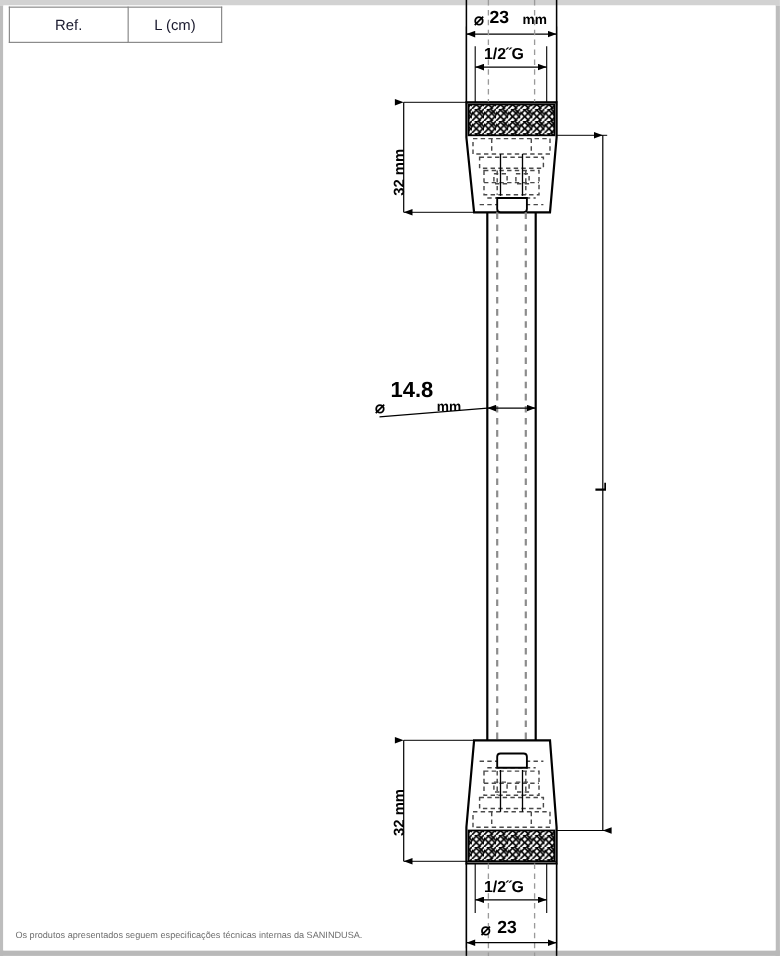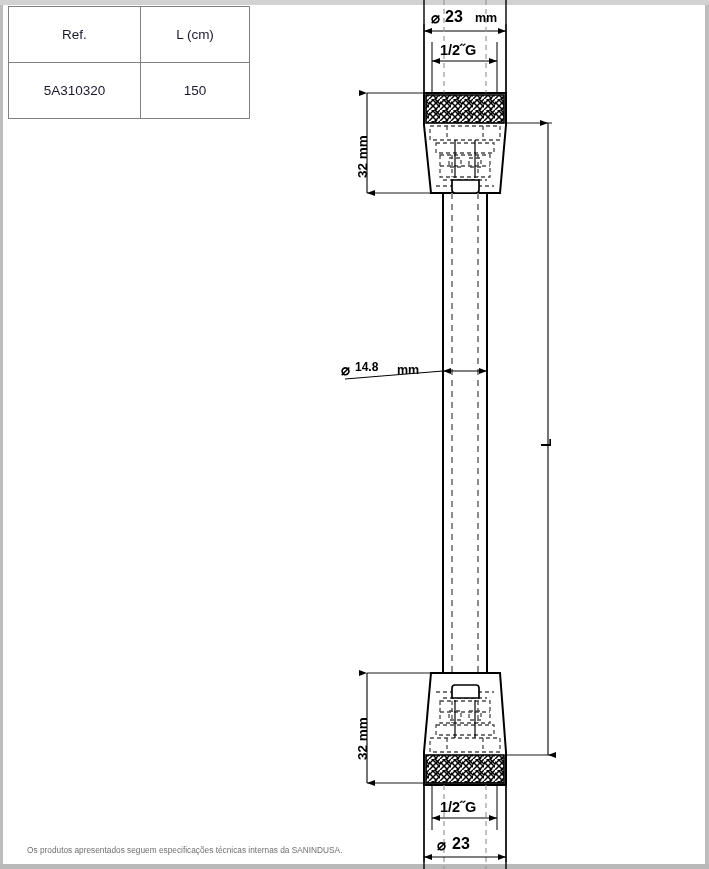--- a/index.html
+++ b/index.html
@@ -56,21 +56,21 @@
     left: 8px;
     top: 6px;
     border-collapse: collapse;
     font-size: 13.5px;
     color: #1a1a2e;
   }
   #ref-table td, #ref-table th {
     border: 1px solid #808080;
     text-align: center;
     font-weight: normal;
-    padding: 12px;
+    padding: 0;
     height: 31px;
     line-height: 31px;
   }
   #ref-table .col-ref { width: 107px; }
   #ref-table .col-len { width: 84px; }
 
   
   #drawing {
     position: absolute;
     left: 0; top: 0;
@@ -94,42 +94,37 @@
   
   #footer-note {
     position: absolute;
     left: 14px;
     top: 845px;
     font-size: 8.3px;
     line-height: 11.5px;
     color: #6f6f6f;
     font-family: "Liberation Sans", sans-serif;
     white-space: nowrap;
-    margin-left: 13px;
   }
 </style>
 </head>
 <body>
 
 <div id="page">
   <div class="edge-top"></div>
   <div class="edge-left"></div>
   <div class="edge-right"></div>
   <div class="edge-bottom"></div>
   <div class="sheet"></div>
 
   <table id="ref-table">
     <tbody>
       <tr>
         <th class="col-ref">Ref.</th>
         <th class="col-len">L (cm)</th>
-      </tr>
-      <tr>
-        <td>5A310320</td>
-        <td>150</td>
       </tr>
     </tbody>
   </table>
 
   <svg id="drawing" width="709" height="869" viewBox="0 0 709 869">
     <defs>
 
       <pattern id="knurl" width="11" height="11" patternUnits="userSpaceOnUse">
         <rect width="11" height="11" fill="#ffffff"></rect>
         <path d="M -3 0 L 8 11 M 0 -3 L 14 11 M 3 -3 L 14 8 M -3 8 L 3 14" stroke="#000000" stroke-width="1.5" fill="none"></path>
@@ -263,21 +258,21 @@
 
   <div class="dim-label" style="left:431px; top:9px; font-size:15px;">⌀</div>
   <div class="dim-label" style="left:445px; top:8px; font-size:16px;">23</div>
   <div class="dim-label" style="left:475px; top:11px; font-size:12.5px;">mm</div>
 
   <div class="dim-label" style="left:440px; top:42px; font-size:14.5px;">1/2˝G</div>
 
   <div class="dim-label rot90" style="left:355px; top:178px; font-size:13.5px;">32  mm</div>
 
   <div class="dim-label" style="left:341px; top:361px; font-size:15px;">⌀</div>
-  <div class="dim-label" style="left:355px; top:360px; font-size:12px;">14.8</div>
+  <div class="dim-label" style="left:355px; top:344px; font-size:20px;">14.8</div>
   <div class="dim-label" style="left:397px; top:363px; font-size:12.5px;">mm</div>
 
   <div class="dim-label rot90" style="left:538px; top:447px; font-size:14px;">L</div>
 
   <div class="dim-label rot90" style="left:355px; top:760px; font-size:13.5px;">32  mm</div>
 
   <div class="dim-label" style="left:440px; top:799px; font-size:14.5px;">1/2˝G</div>
 
   <div class="dim-label" style="left:437px; top:836px; font-size:15px;">⌀</div>
   <div class="dim-label" style="left:452px; top:835px; font-size:16px;">23</div>

